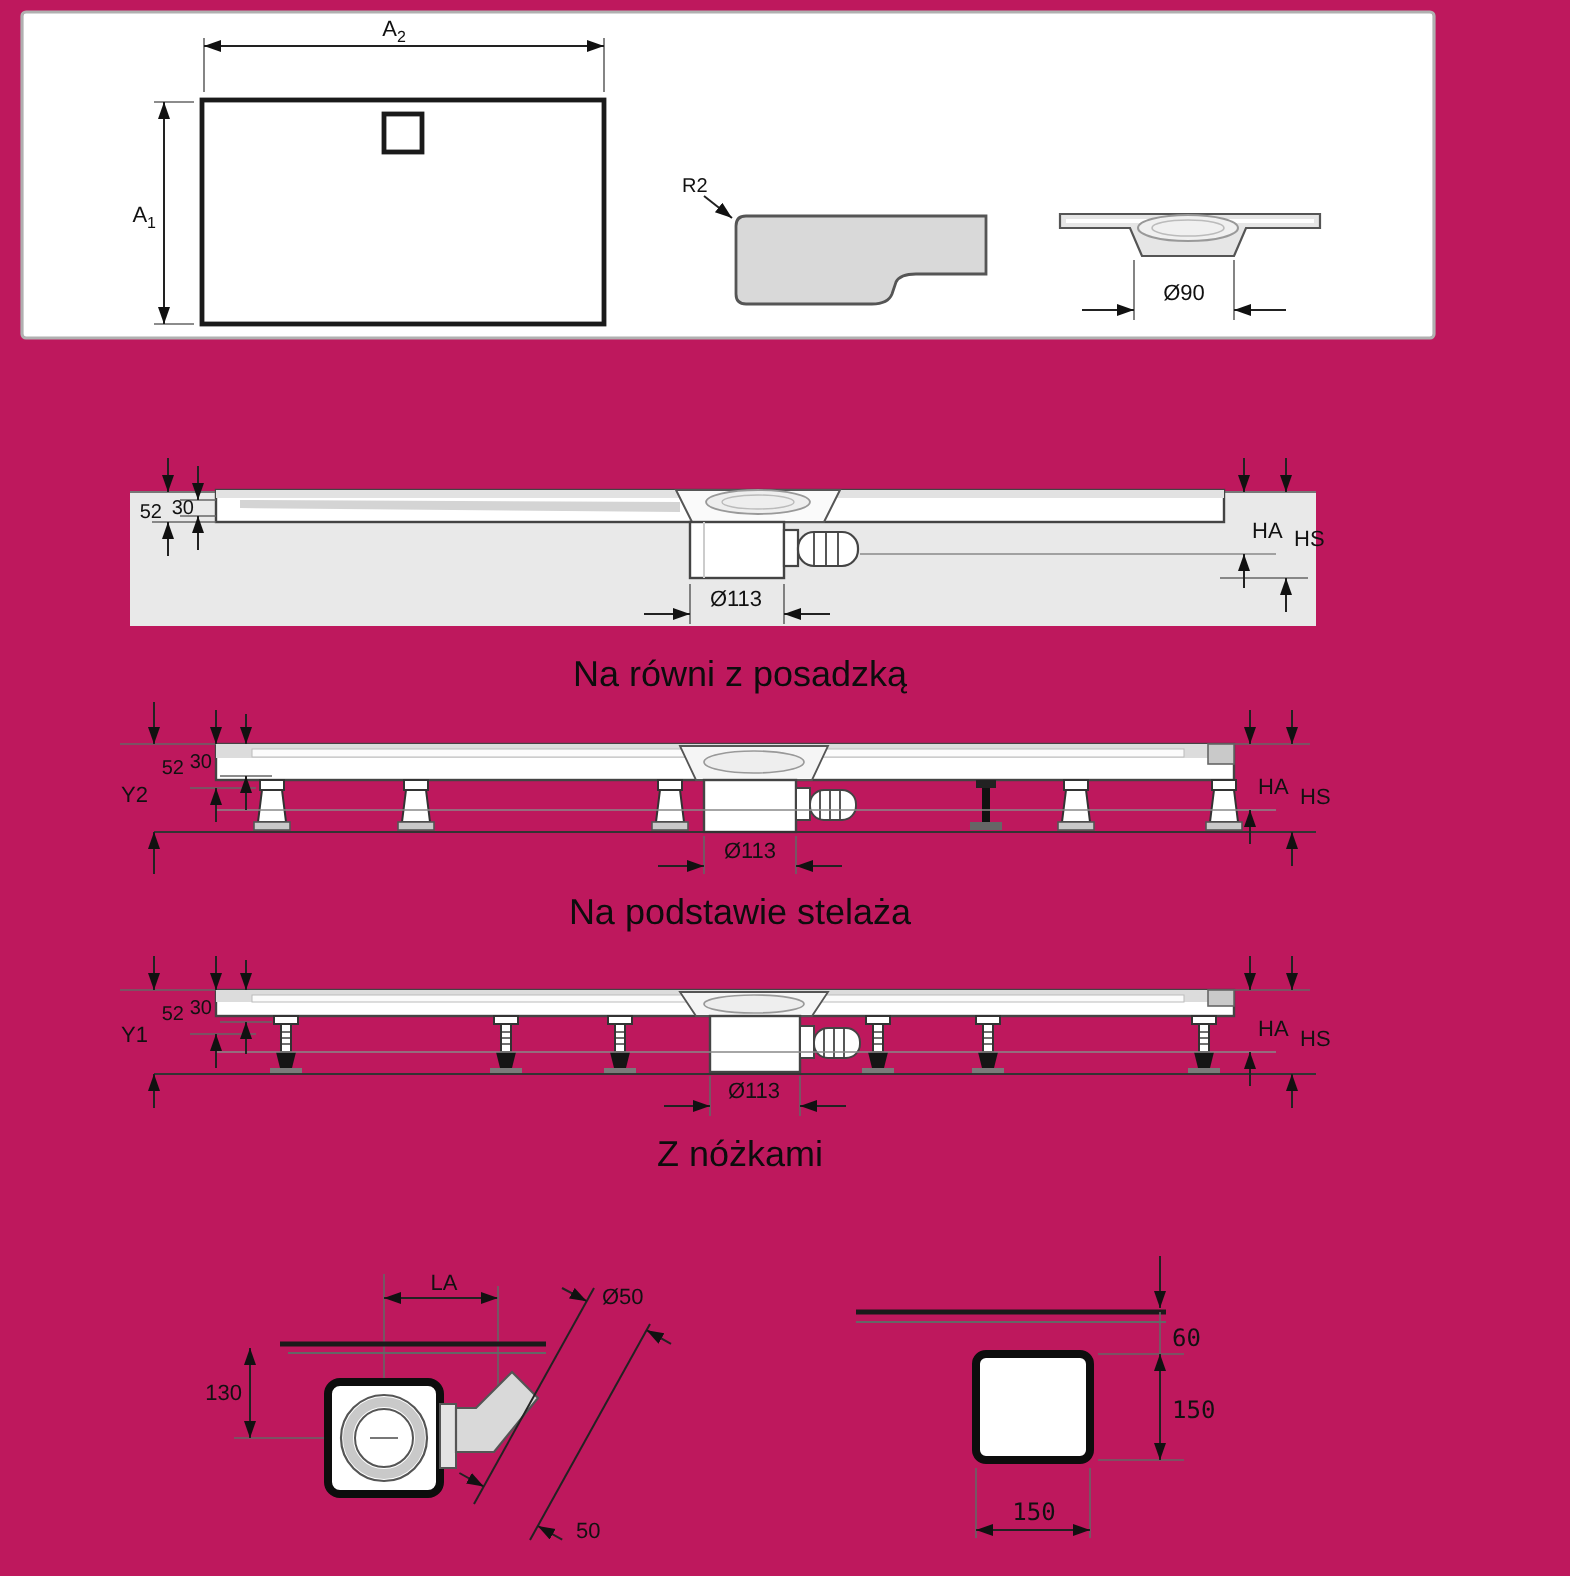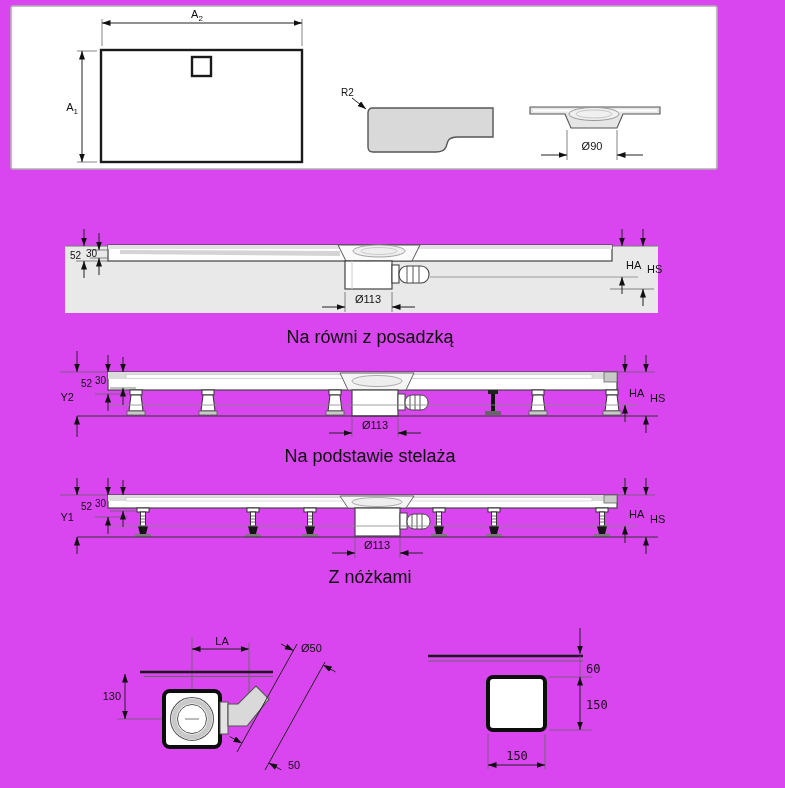--- a/index.html
+++ b/index.html
@@ -1,16 +1,16 @@
 <!DOCTYPE html>
 <html><head>
 <meta charset="utf-8">
 <style>
   html,body{margin:0;padding:0;background:#fff;}
-  .stage{position:relative;width:785px;height:788px;background:#d946ef;overflow:hidden;
+  .stage{position:relative;width:785px;height:788px;background:#be185d;overflow:hidden;
          font-family:"Liberation Sans",sans-serif;}
   svg text{font-family:"Liberation Sans",sans-serif;fill:#111;}
   .t10{font-size:10px;}
   .t11{font-size:11px;}
   .t12m{font-size:12px;font-family:"DejaVu Sans Mono",monospace;}
   .sub{font-size:8px;}
   .title{font-size:18px;fill:#0d0d0d;}
   .dim{stroke:#222;stroke-width:1;fill:none;}
   .ext{stroke:#666;stroke-width:0.8;fill:none;}
   .thin{stroke:#888;stroke-width:0.8;fill:none;}

